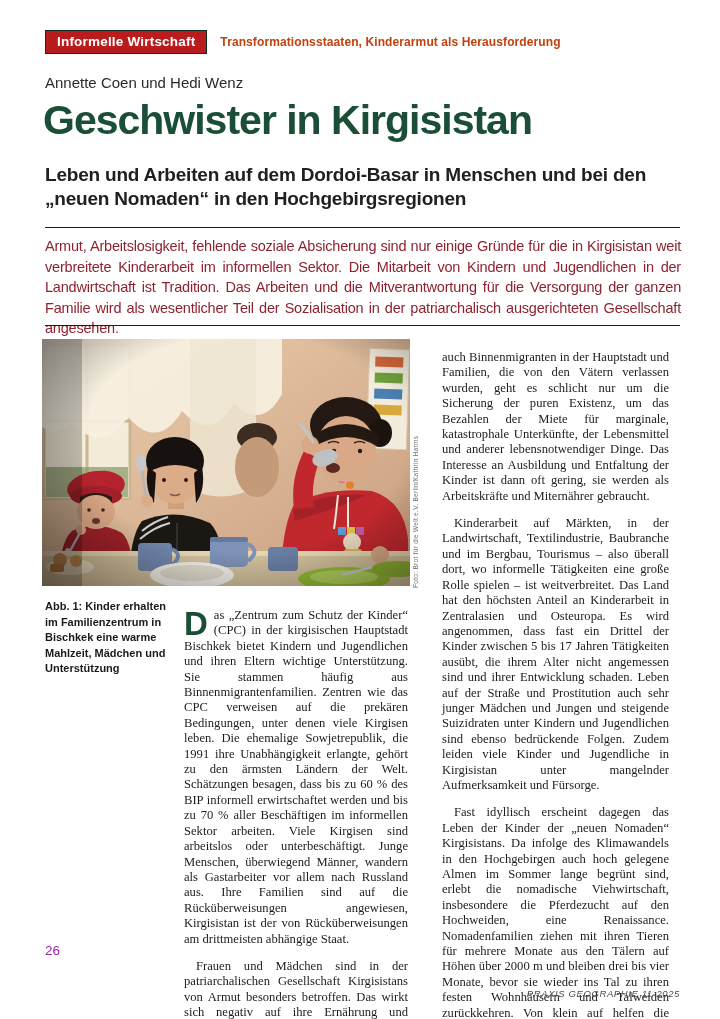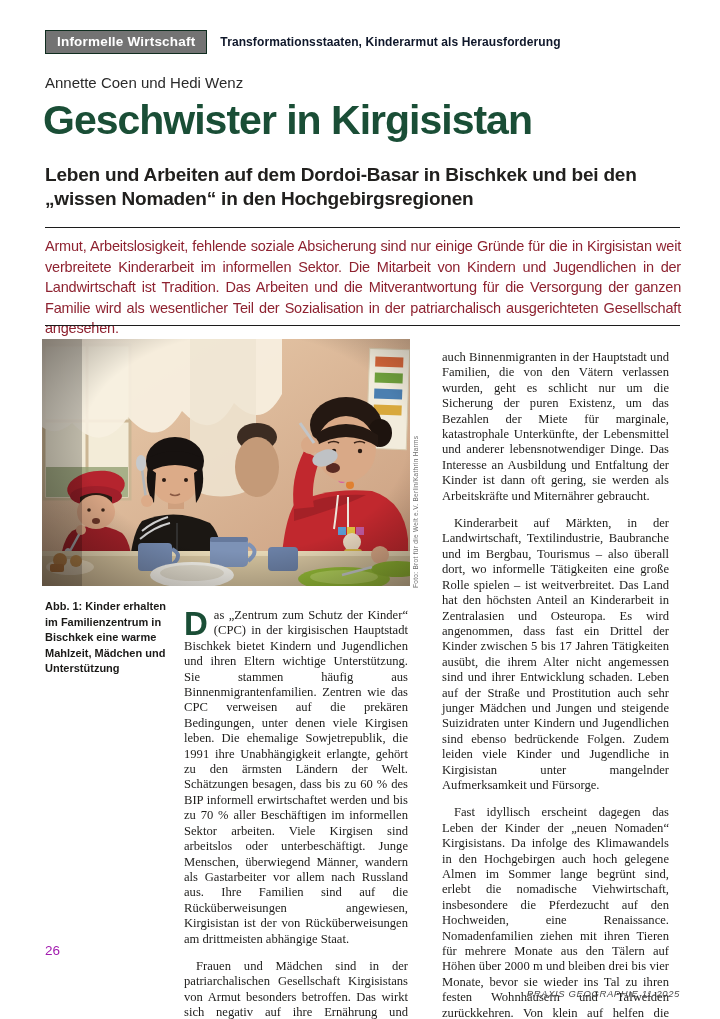--- a/index.html
+++ b/index.html
@@ -5,21 +5,21 @@
   * { margin:0; padding:0; box-sizing:border-box; }
   html,body { background:#ffffff; }
   body { width:720px; height:1019px; position:relative; overflow:hidden;
          font-family:"Liberation Sans", sans-serif; color:#1d1c1a; }
   .abs { position:absolute; }
 
   
   .badge-row { left:45px; top:30px; display:flex; align-items:center; gap:13px; }
   .badge { color:#fff; font-weight:700; font-size:13.5px; padding:3px 11px 4px;
            border:1px solid #0f2d1f; letter-spacing:.2px; }
-  .topic { font-size:12px; font-weight:700; color:#0f172a; letter-spacing:.1px; }
+  .topic { font-size:12px; font-weight:700; color:#c2410c; letter-spacing:.1px; }
 
   .authors { left:45px; top:74px; font-size:15px; color:#2a2a2a; }
 
   .title { left:43px; top:97px; font-size:41px; font-weight:700; letter-spacing:-1px; }
 
   .subtitle { left:45px; top:163px; width:632px; font-size:19px; line-height:24px;
               font-weight:700; color:#21201e; letter-spacing:-.2px; }
 
   .rule { left:45px; width:635px; height:1px; background:#1c1c1c; }
   .rule-top { top:227px; }
@@ -52,27 +52,27 @@
   .p-end { position:relative; }
 
   
   .pagenum { left:45px; top:943px; font-size:13.5px; color:#a21caf; }
   .journal { right:40px; top:988px; font-size:9.5px; letter-spacing:.6px; color:#4a4a4a;font-style:italic; }
 </style>
 </head>
 <body>
 
 <div class="abs badge-row">
-  <span class="badge" style="background-color: #737373;">Informelle Wirtschaft</span>
+  <span class="badge" style="background-color: #b91c1c;">Informelle Wirtschaft</span>
   <span class="topic">Transformationsstaaten, Kinderarmut als Herausforderung</span>
 </div>
 
 <div class="abs authors">Annette Coen und Hedi Wenz</div>
 <h1 class="abs title" style="color: rgb(26, 78, 54);">Geschwister in Kirgisistan</h1>
-<h2 class="abs subtitle">Leben und Arbeiten auf dem Dordoi-Basar in Bischkek und bei den „wissen Nomaden“ in den Hochgebirgsregionen</h2>
+<h2 class="abs subtitle">Leben und Arbeiten auf dem Dordoi-Basar in Menschen und bei den „neuen Nomaden“ in den Hochgebirgsregionen</h2>
 
 <div class="abs rule rule-top"></div>
 <p class="abs lead" style="color: rgb(142, 34, 48);">Armut, Arbeitslosigkeit, fehlende soziale Absicherung sind nur einige Gründe für die in Kirgisistan weit verbreitete Kinderarbeit im informellen Sektor. Die Mitarbeit von Kindern und Jugendlichen in der Landwirtschaft ist Tradition. Das Arbeiten und die Mitverantwortung für die Versorgung der ganzen Familie wird als wesentlicher Teil der Sozialisation in der patriarchalisch ausgerichteten Gesellschaft angesehen.</p>
 <div class="abs rule rule-bottom"></div>
 
 <div class="abs figure">
   <svg viewBox="0 0 368 247" preserveAspectRatio="none" aria-hidden="true">
     <defs>
       <linearGradient id="wallg" x1="0" y1="0" x2="1" y2="1">
         <stop offset="0" stop-color="#ecd0b0"></stop>

